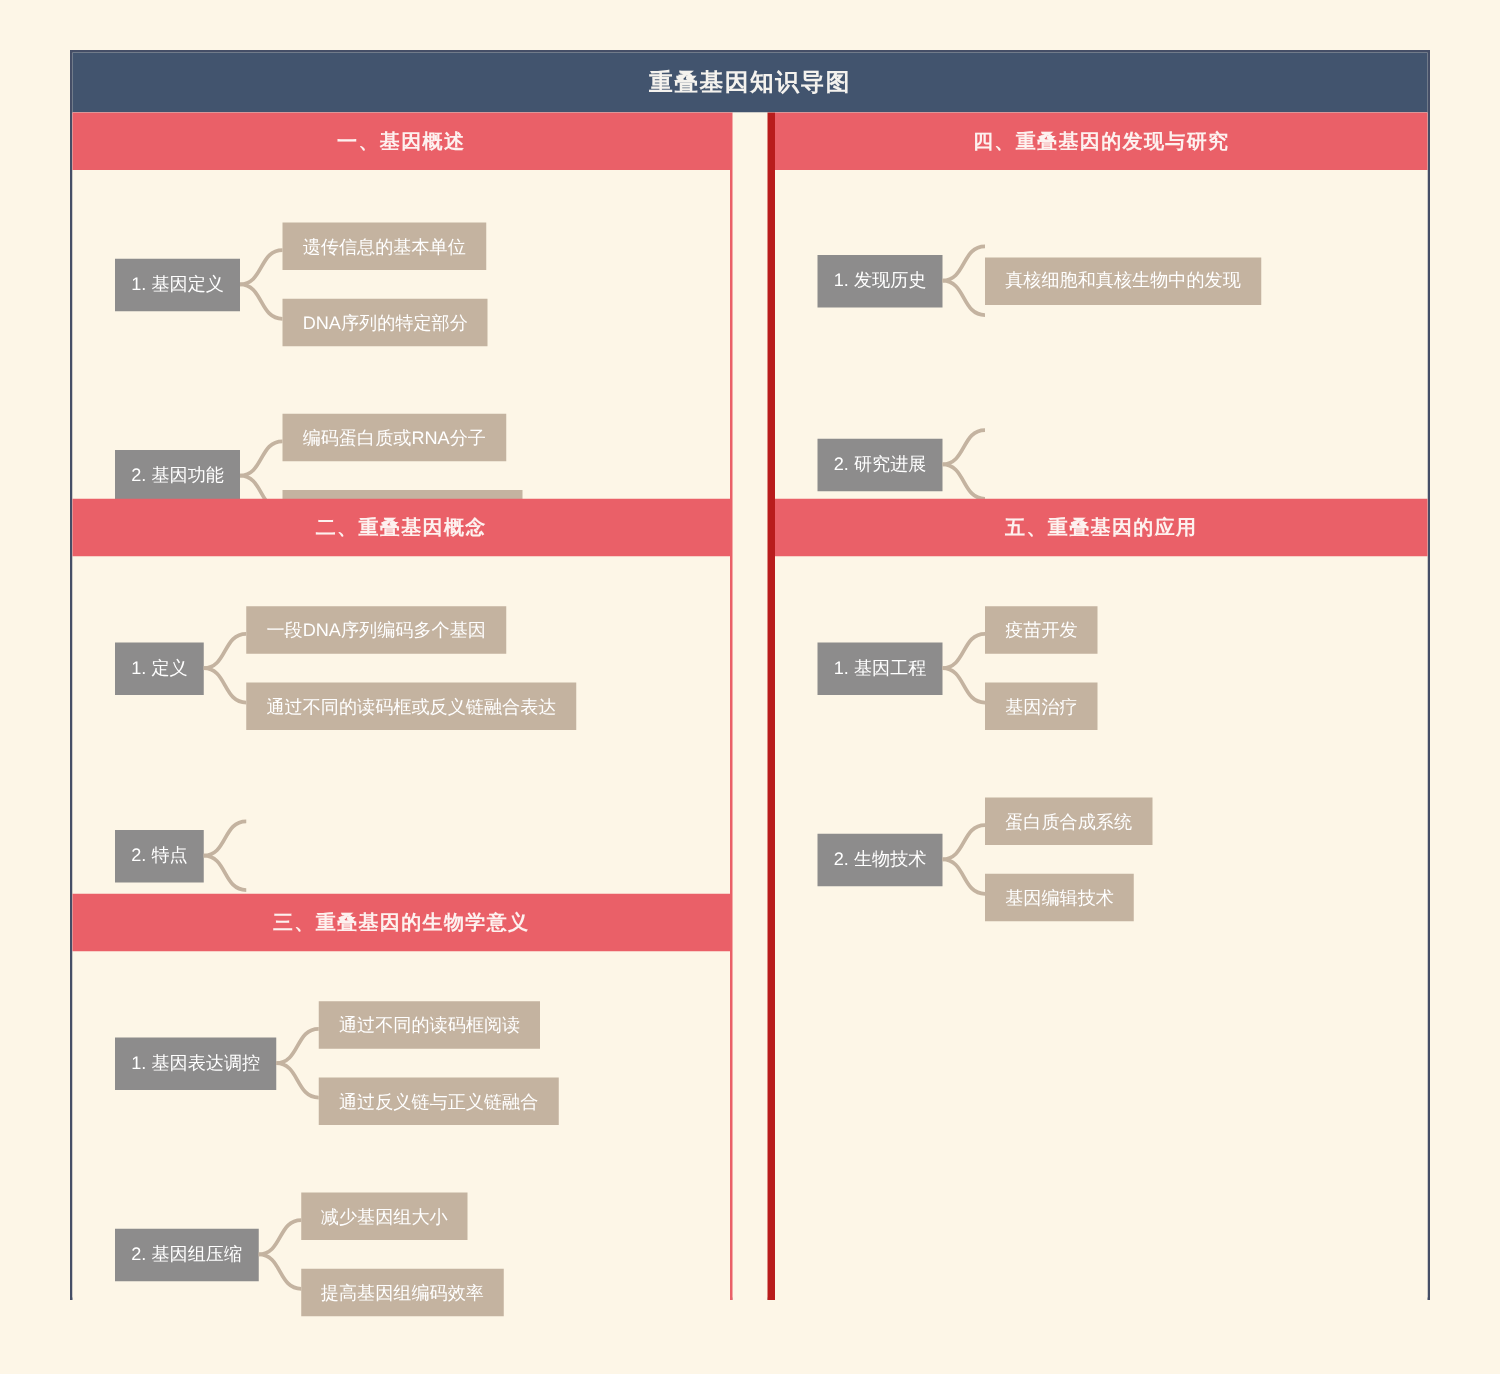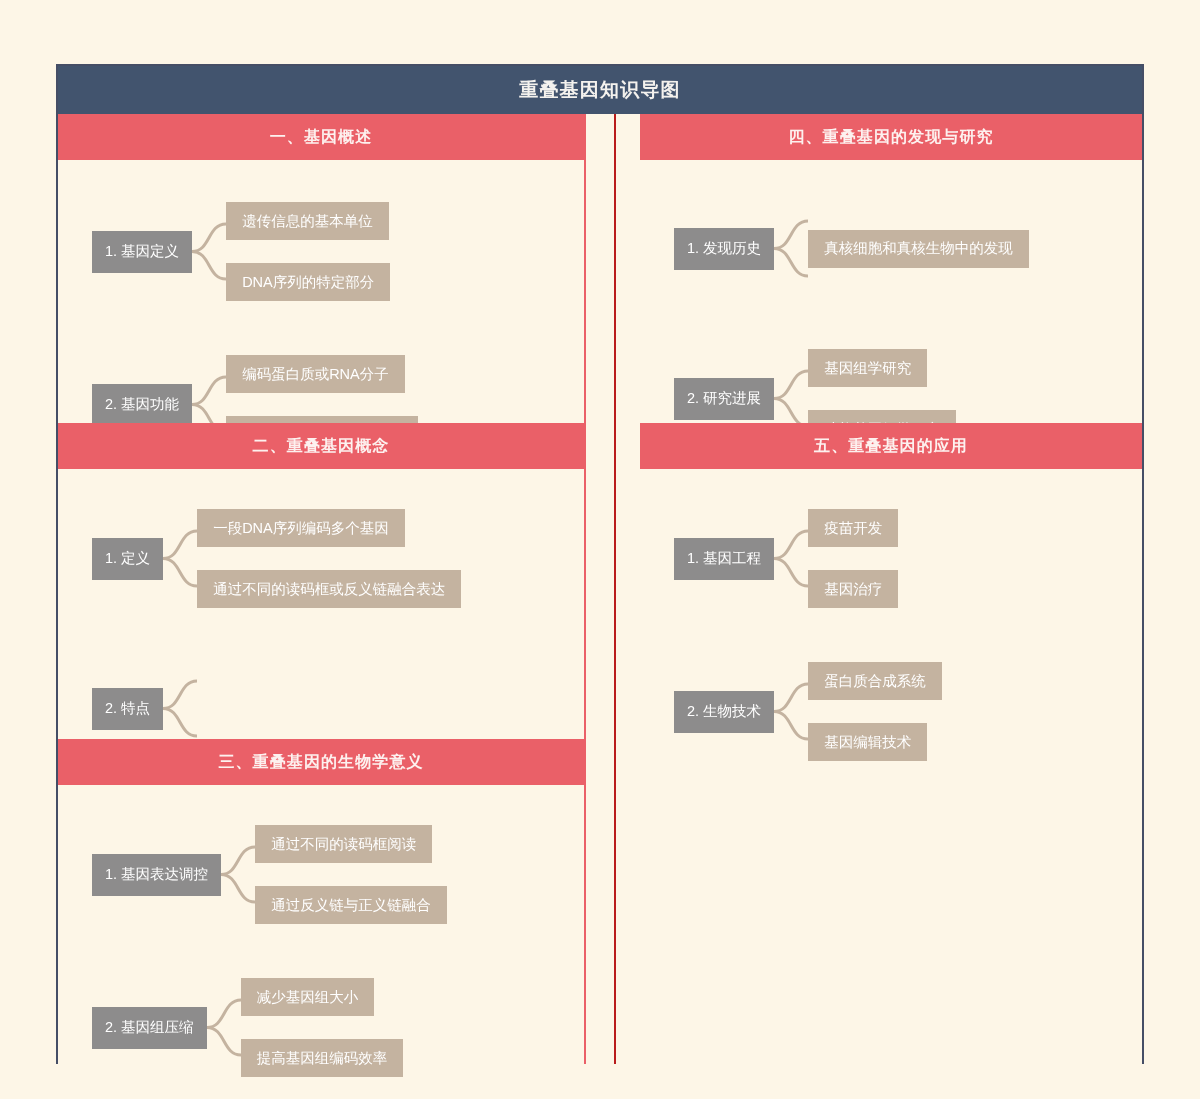--- a/index.html
+++ b/index.html
@@ -10,21 +10,21 @@
     height: 1099px;
     background: #fdf6e7;
     font-family: "Liberation Sans", "DejaVu Sans", sans-serif;
     overflow: hidden;
   }
 
   
   #mindmap-frame {
     position: absolute;
     left: 56px;
-    top: 64px;
+    top: 40px;
     width: 1088px;
     height: 1000px;
     border: 2px solid #454e66;
     background: #fdf6e7;
   }
 
   
   #title-bar {
     height: 48px;
     background: #42546e;
@@ -45,21 +45,21 @@
     height: 950px;
     align-items: flex-start;
   }
   .column {
     position: relative;
     height: 950px;
     background: #fdf6e7;
   }
   #column-left  { width: 528px; border-right: 2px solid #ea6068; }
   #gutter       { width: 28px; height: 950px; background: #fdf6e7; }
-  #column-right { width: 528px; border-left: 2px solid #b91c1c; flex: 1; padding-left: 24px; }
+  #column-right { width: 528px; border-left: 6px solid #b91c1c; flex: 1; }
 
   
   .section { position: relative; border-radius: 18px; }
   .section-header {
     background: #ea6068;
     height: 46px;
     display: flex;
     align-items: center;
     justify-content: center;
   }
@@ -229,24 +229,20 @@
               <div class="leaf-stack">
                 <div class="node-l2">真核细胞和真核生物中的发现</div>
               </div>
             </div>
             <div class="branch" style="margin-top: 54px;">
               <div class="node-l1">2. 研究进展</div>
               <svg width="34" height="93" class="connector">
                 <path d="M0,46.5 C18.700000000000003,46.5 15.3,19 34,19" fill="none" stroke="#c4b3a0" stroke-width="3" stroke-linecap="round"></path>
                 <path d="M0,46.5 C18.700000000000003,46.5 15.3,74 34,74" fill="none" stroke="#c4b3a0" stroke-width="3" stroke-linecap="round"></path>
               </svg>
-              <div class="leaf-stack">
-                <div class="node-l2">基因组学研究</div>
-                <div class="node-l2">功能基因组学研究</div>
-              </div>
             </div>
           </div>
         </div>
         <div class="section">
           <div class="section-header">
             <span class="section-title">五、重叠基因的应用</span>
           </div>
           <div class="section-body" style="height: 541px; padding-top: 40px; padding-left: 34px;">
             <div class="branch">
               <div class="node-l1">1. 基因工程</div>

